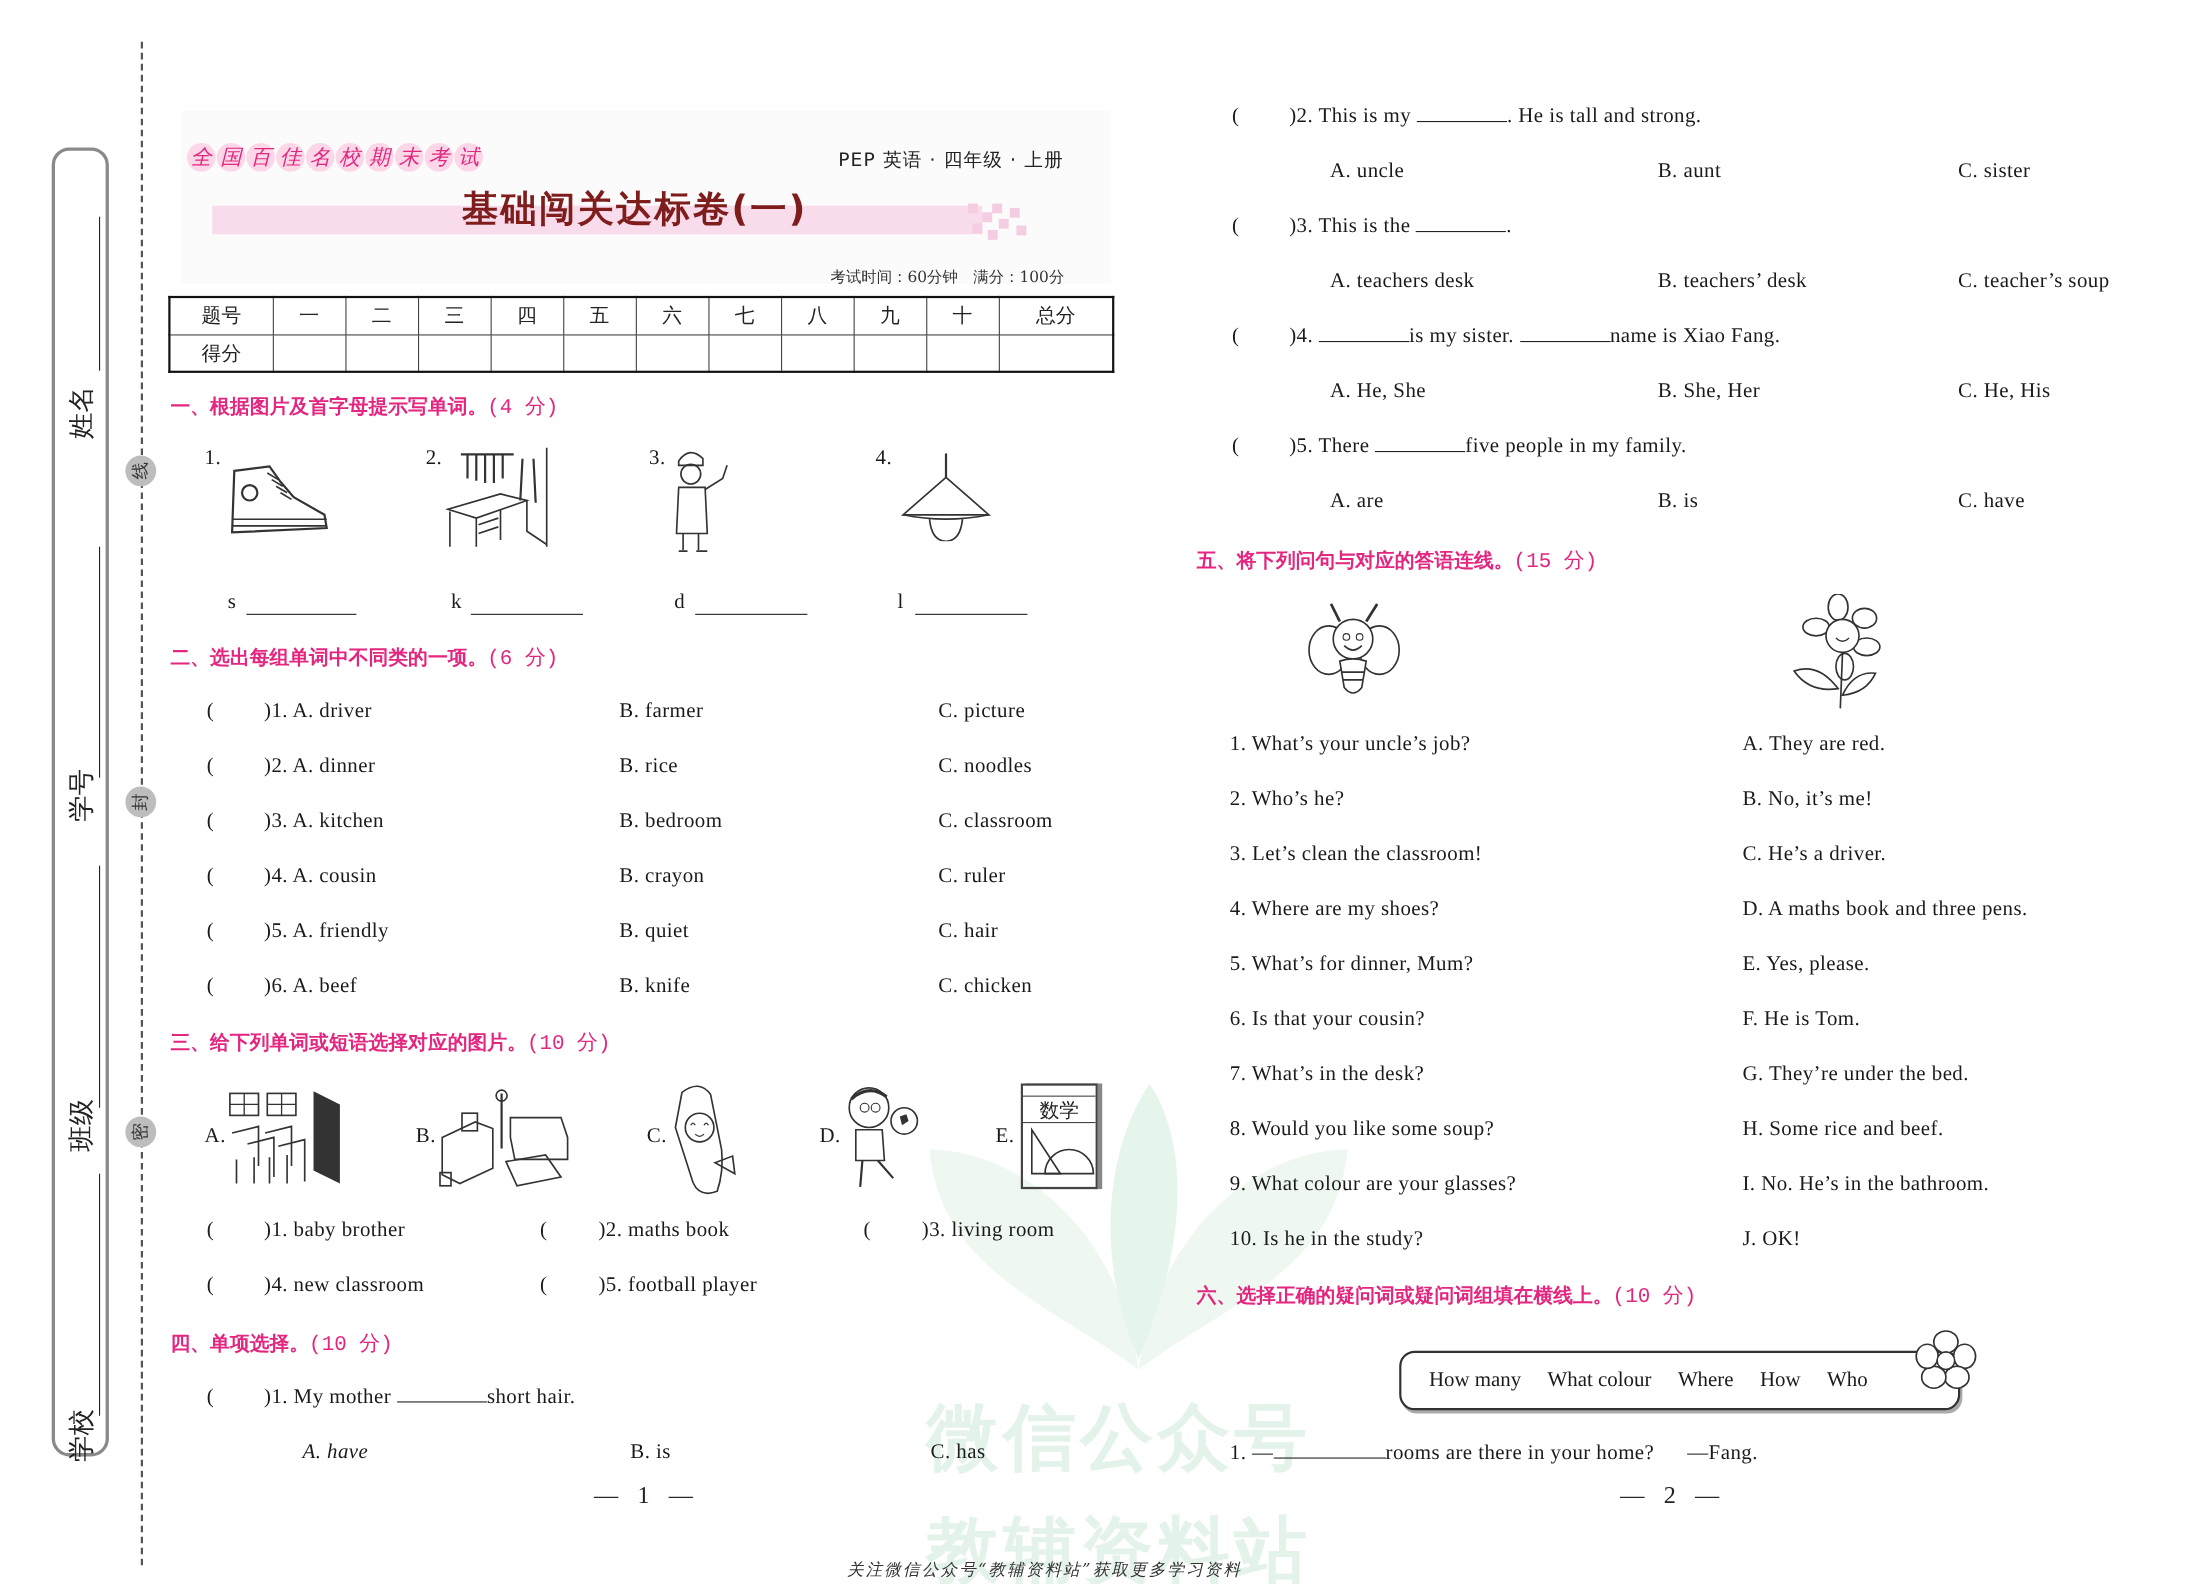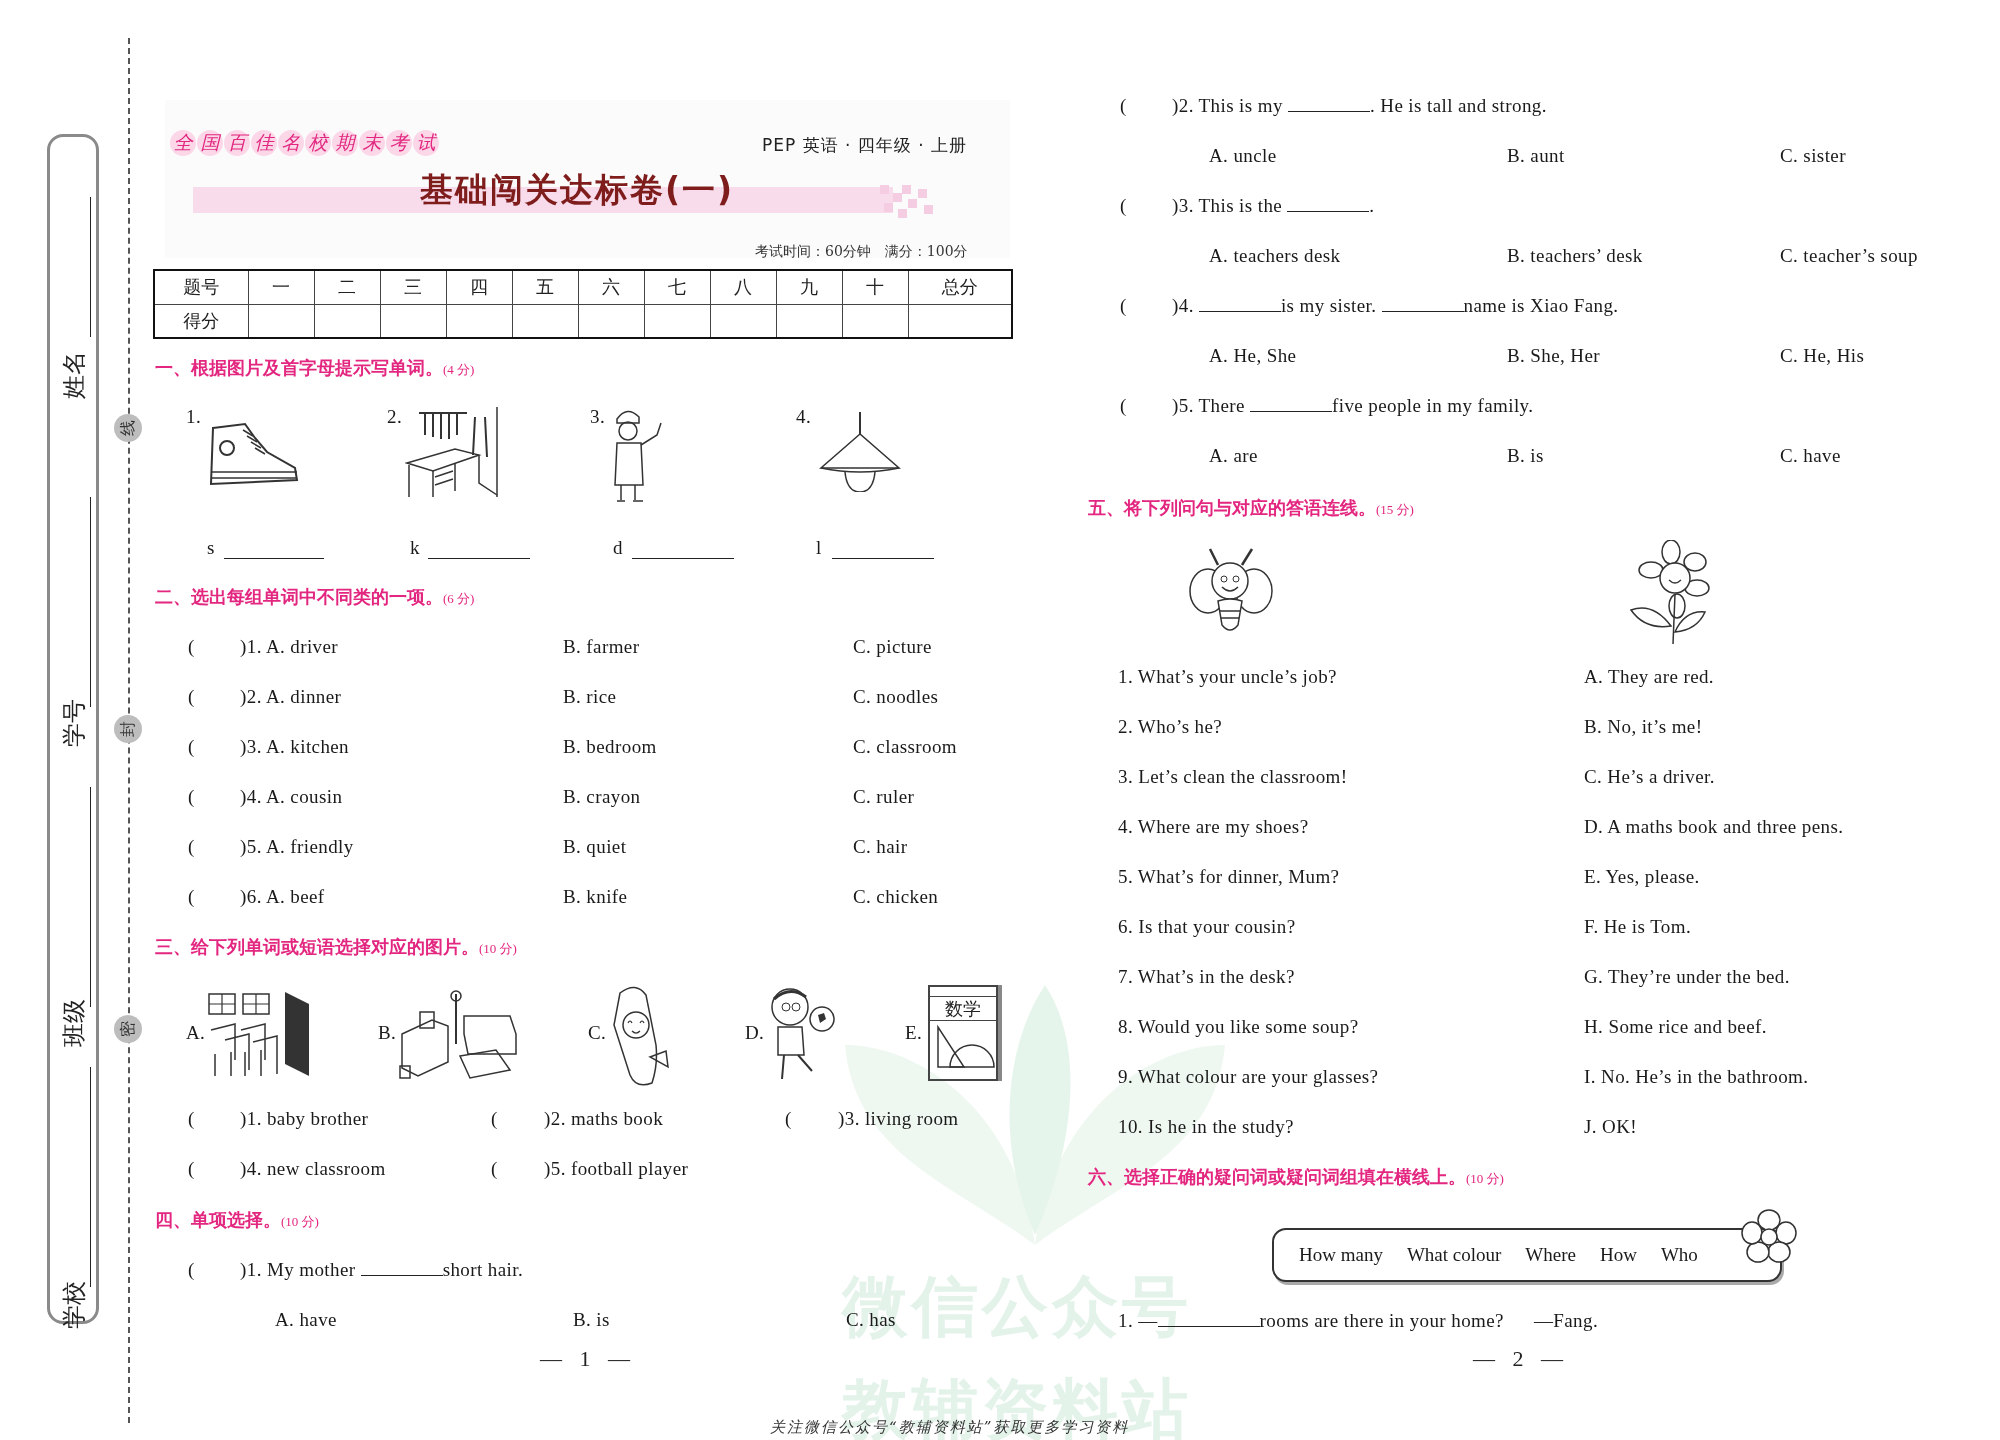--- a/index.html
+++ b/index.html
@@ -26,21 +26,21 @@
   .exam-info { left: 755px; top: 243px; font-family: "DejaVu Serif", serif; font-size: 14px; color: #333; }
 
   
   .score-table { left: 153px; top: 269px; border-collapse: collapse; border: 2px solid #111; font-family: "DejaVu Serif", serif; }
   .score-table td { border: 1px solid #444; height: 34px; text-align: center; font-size: 18px; color: #222; width: 66px; }
   .score-table td.first { width: 94px; }
   .score-table td.last { width: 104px; }
 
   
   .sec-title { font-family: "DejaVu Sans", sans-serif; font-size: 18px; font-weight: bold; color: #e3267f; white-space: nowrap; }
-  .sec-title .pts { font-weight: normal; font-family: Liberation Serif, serif; font-size: 13px; text-align: right; }
+  .sec-title .pts { font-weight: normal; font-family: Liberation Mono, monospace; font-size: 19px; text-align: right; }
   .txt { font-family: "Liberation Serif", serif; font-size: 19px; color: #1a1a1a; white-space: nowrap; letter-spacing: 0.4px; }
   .paren { font-family: "Liberation Serif", serif; font-size: 19px; }
   .blank { display: inline-block; border-bottom: 1.5px solid #222; vertical-align: baseline; height: 1px; }
 
   .pic { position: absolute; }
 
   .wordbox { left: 1272px; top: 1228px; width: 510px; height: 54px; border: 2px solid #333; border-radius: 14px; box-shadow: 2px 3px 0 #aaa; background: #fff; display: flex; align-items: center; padding-left: 25px; gap: 24px; }
   .wordbox span { font-family: "Liberation Serif", serif; font-size: 19px; color: #1a1a1a; }
 
   .page-no { font-family: "Liberation Serif", serif; font-size: 22px; color: #222; letter-spacing: 6px; }
@@ -303,21 +303,21 @@
   <span class="abs txt" style="left:356px;top:0;">)5. football player</span>
 </div>
 
 <div class="abs sec-title" style="left:155px;top:1208px;">
   <span>四、单项选择。</span><span class="pts">(10 分)</span>
 </div>
 <div class="abs" style="left:188px;top:1259px;">
   <span class="abs paren" style="left:0;top:0;">(</span>
   <span class="abs txt" style="left:52px;top:0;"><span>)1. My mother </span><span class="blank" style="width:82px;"></span><span>short hair.</span></span>
 </div>
-<div class="abs txt" style="left:275px;top:1309px;">A. have</div>
+<div class="abs txt" style="left:275px;top:1309px;font-style:italic;">A. have</div>
 <div class="abs txt" style="left:573px;top:1309px;">B. is</div>
 <div class="abs txt" style="left:846px;top:1309px;">C. has</div>
 
 <div class="abs page-no" style="left:540px;top:1346px;">— 1 —</div>
 
 <div class="abs" style="left:1120px;top:95px;">
   <span class="abs paren" style="left:0;top:0;">(</span>
   <span class="abs txt" style="left:52px;top:0;"><span>)2. This is my </span><span class="blank" style="width:82px;"></span><span>. He is tall and strong.</span></span>
 </div>
 <div class="abs txt" style="left:1209px;top:145px;">A. uncle</div>

